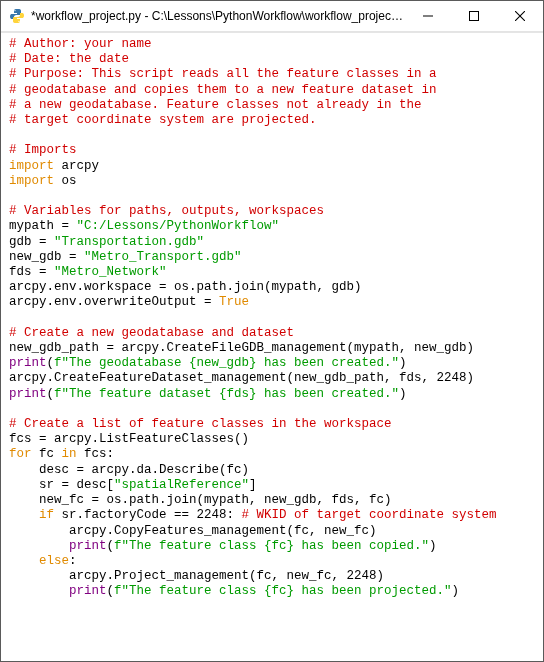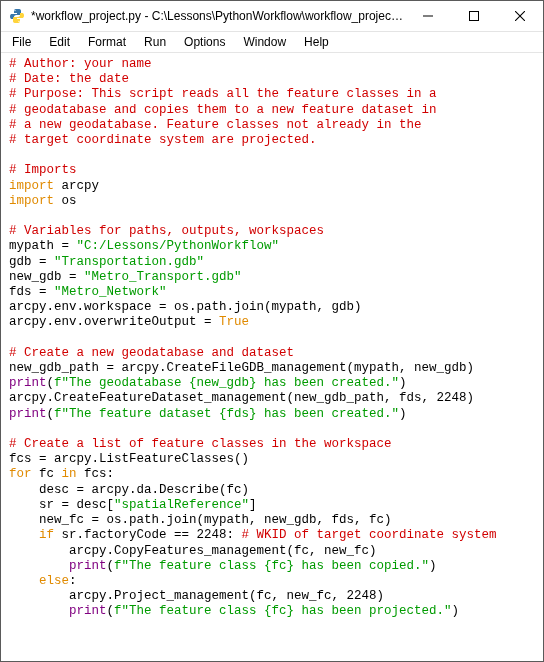--- a/index.html
+++ b/index.html
@@ -48,29 +48,20 @@
           </svg>
       </div>
       <div class="win-btn">
         <svg width="10" height="10" viewBox="0 0 10 10">
             <path d="M0 0 L10 10 M10 0 L0 10" stroke="#000" stroke-width="1.1"></path>
           </svg>
       </div>
     </div>
   </div>
 
-  <div class="menubar">
-    <div class="menu-item">File</div>
-    <div class="menu-item">Edit</div>
-    <div class="menu-item">Format</div>
-    <div class="menu-item">Run</div>
-    <div class="menu-item">Options</div>
-    <div class="menu-item">Window</div>
-    <div class="menu-item">Help</div>
-  </div>
   <div class="sep"></div>
 
   <div class="editor"><span class="c-comment"># Author: your name</span>
 <span class="c-comment"># Date: the date</span>
 <span class="c-comment"># Purpose: This script reads all the feature classes in a</span>
 <span class="c-comment"># geodatabase and copies them to a new feature dataset in</span>
 <span class="c-comment"># a new geodatabase. Feature classes not already in the</span>
 <span class="c-comment"># target coordinate system are projected.</span>
 <span></span>
 <span class="c-comment"># Imports</span>

